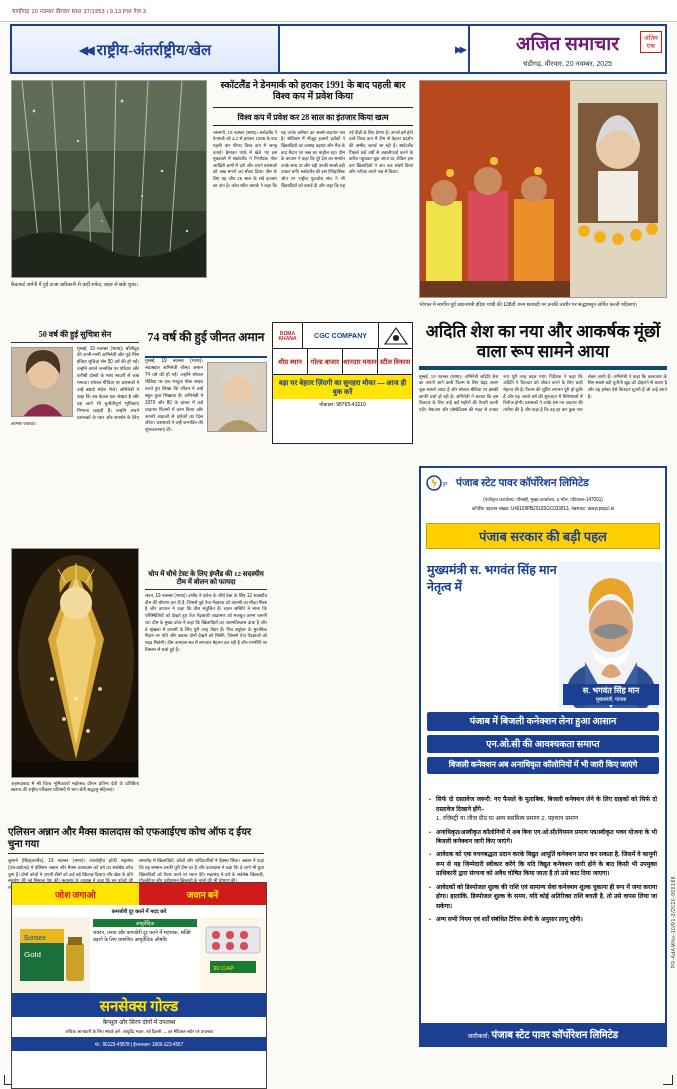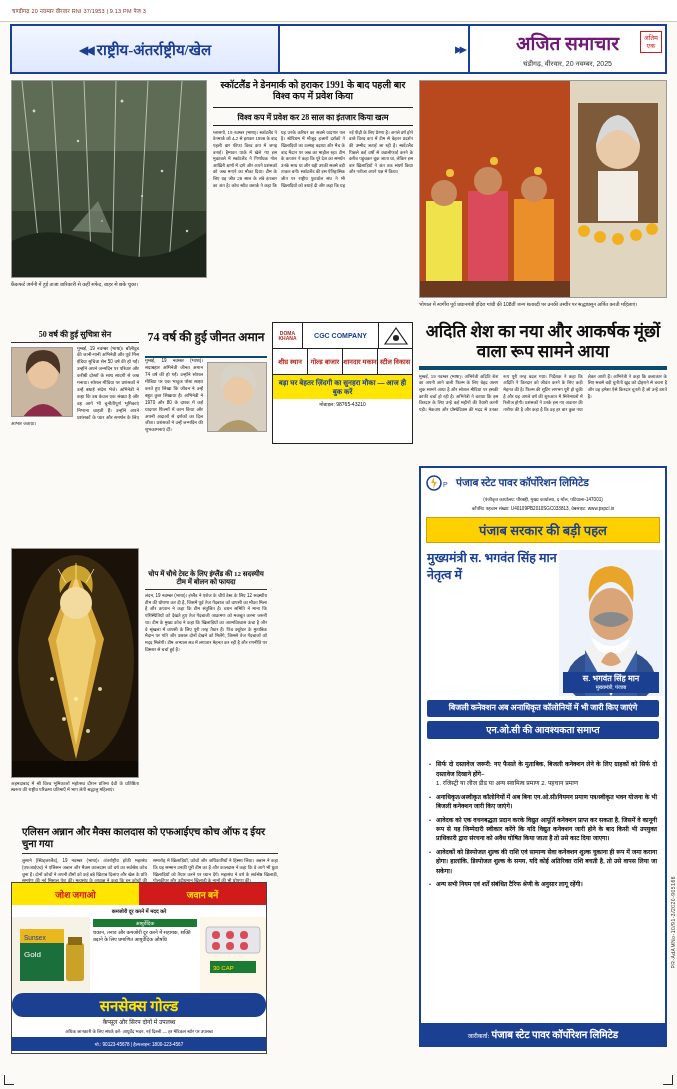--- a/index.html
+++ b/index.html
@@ -153,21 +153,21 @@
     position:absolute; top:466px; left:419px; width:248px; height:581px;
     border:2px solid #1b3f91; background:#fff; overflow:hidden;
   }
   .pspcl-head {
     display:flex; align-items:center; gap:4px; padding:4px 5px 2px 5px;
   }
   .pspcl-logo { width:26px; height:22px; flex:none; }
   .pspcl-title { font-size:10.5px; font-weight:bold; color:#1b3f91; font-family:"Liberation Serif", serif; line-height:1.1;}
   .pspcl-sub { font-size:4.6px; text-align:center; color:#111; line-height:1.5; padding:1px 6px;}
   .pspcl-band {
-    margin:3px 5px; background:#ffd000; border:1px solid #c8a400;
+    margin:9px 5px; background:#ffd000; border:1px solid #c8a400;
     text-align:center; font-size:13px; font-weight:bold; color:#1b3f91;
     font-family:"Liberation Serif", serif; padding:3px 0;
   }
   .cm-wrap { position:relative; height:150px; }
   .cm-text {
     position:absolute; left:6px; top:4px; width:150px;
     font-size:12.5px; font-weight:bold; color:#1b3f91;
     font-family:"Liberation Serif", serif; line-height:1.35;
   }
   .cm-photo {
@@ -203,46 +203,45 @@
 
   
   .b7 { position:absolute; top:548px; left:11px; width:128px; }
   .b7 .photo { width:128px; height:230px; }
   .b7 .cap { margin-top:3px; font-size:4.5px; }
 
   .b8 { position:absolute; top:570px; left:145px; width:122px; }
   .b8 .hl { font-size:7px; border-bottom:1px solid #333; padding-bottom:2px;}
   .b8 .body-text { margin-top:3px; font-size:4.5px; }
 
-  .b9 { position:absolute; top:826px; left:22px; width:256px; }
+  .b9 { position:absolute; top:826px; left:8px; width:256px; }
   .b9 .hl { font-size:10px; border-bottom:1px solid #333; padding-bottom:3px; text-align:left;}
   .b9 .cols { margin-top:4px; column-count:2; column-gap:6px; font-size:4.5px; line-height:1.5; text-align:justify; color:#1a1a1a;}
 
   
   .ad2 {
-    position:absolute; top:882px; left:11px; width:256px; height:172px;
+    position:absolute; top:882px; left:11px; width:256px; height:207px;
     border:1px solid #444; background:#fff; overflow:hidden;
   }
   .ad2-top { display:flex; height:22px; }
   .ad2-top .y { flex:1; background:#ffe500; color:#d11a1a; font-weight:bold; font-size:9px;
     display:flex; align-items:center; justify-content:center; font-family:"Liberation Serif", serif;}
   .ad2-top .r { flex:1; background:#d11a1a; color:#ffe500; font-weight:bold; font-size:9px;
     display:flex; align-items:center; justify-content:center; font-family:"Liberation Serif", serif;}
   .ad2-line { text-align:center; font-size:5.2px; padding:2px; color:#111; font-weight:bold;}
   .ad2-body { display:flex; height:76px; }
   .ad2-prod { width:78px; position:relative; }
   .ad2-mid { flex:1; padding:2px 3px; }
   .ad2-mid .b { background:#1b7a34; color:#fff; font-size:5px; text-align:center; padding:1px; margin-bottom:2px;}
   .ad2-mid .t { font-size:5px; color:#111; line-height:1.4; }
   .ad2-right { width:66px; position:relative; }
   .ad2-brand {
     background:#1b3f91; color:#ffe500; text-align:center;
     font-size:15px; font-weight:bold; padding:2px 0;
     font-family:"Liberation Serif", serif;
-    border-radius:11px;
   }
   .ad2-tag { text-align:center; font-size:6px; color:#111; padding:1px;}
   .ad2-foot { font-size:4.4px; text-align:center; color:#111; padding:2px 3px; line-height:1.35;}
   .ad2-strip { display:flex; height:14px; }
   .ad2-strip div { flex:1; font-size:4.6px; display:flex; align-items:center; justify-content:center; color:#fff;}
 
   .sidecode {
     position:absolute; right:1px; bottom:120px;
     font-size:5px; color:#333;
     writing-mode:vertical-rl; transform:rotate(180deg);
@@ -434,22 +433,23 @@
         <g fill="#d9a579">
           <path d="M42 112 q10 -20 20 0 q-10 8 -20 0z"></path>
         </g>
       </svg>
       <div class="cm-name">
         <span>स. भगवंत सिंह मान</span>
         <small>मुख्यमंत्री, पंजाब</small>
       </div>
     </div>
 
+    <div class="blue-pill">पंजाब में बिजली कनेक्शन लेना हुआ आसान</div>
+    <div class="blue-pill">एन.ओ.सी की आवश्यकता समाप्त</div>
     <div class="blue-pill small">बिजली कनेक्शन अब अनाधिकृत कॉलोनियों में भी जारी किए जाएंगे</div>
-    <div class="blue-pill">एन.ओ.सी की आवश्यकता समाप्त</div>
 
     <ul class="bullets">
       <li>
         <span>सिर्फ दो दस्तावेज जरूरी: नए फैसले के मुताबिक, बिजली कनेक्शन लेने के लिए ग्राहकों को सिर्फ दो दस्तावेज दिखाने होंगे–</span>
         <span class="sub">1. रजिस्ट्री या लीज डीड या अन्य स्वामित्व प्रमाण  2. पहचान प्रमाण</span>
       </li>
       <li>अनाधिकृत/अस्वीकृत कॉलोनियों में अब बिना एन.ओ.सी/नियमन प्रमाण पत्र/स्वीकृत भवन योजना के भी बिजली कनेक्शन जारी किए जाएंगे।</li>
       <li>आवेदक को एक वचनबद्धता प्रदान करके विद्युत आपूर्ति कनेक्शन प्राप्त कर सकता है, जिसमें वे कानूनी रूप से यह जिम्मेदारी स्वीकार करेंगे कि यदि विद्युत कनेक्शन जारी होने के बाद किसी भी उपयुक्त प्राधिकारी द्वारा संरचना को अवैध घोषित किया जाता है तो उसे काट दिया जाएगा।</li>
       <li>आवेदकों को डिस्पोजल शुल्क की राशि एवं सामान्य सेवा कनेक्शन शुल्क चुकाना ही रूप में जमा कराना होगा। हालांकि, डिस्पोजल शुल्क के समय, यदि कोई अतिरिक्त राशि बचती है, तो उसे वापस लिया जा सकेगा।</li>
       <li>अन्य सभी नियम एवं शर्तें संबंधित टैरिफ श्रेणी के अनुसार लागू रहेंगी।</li>

